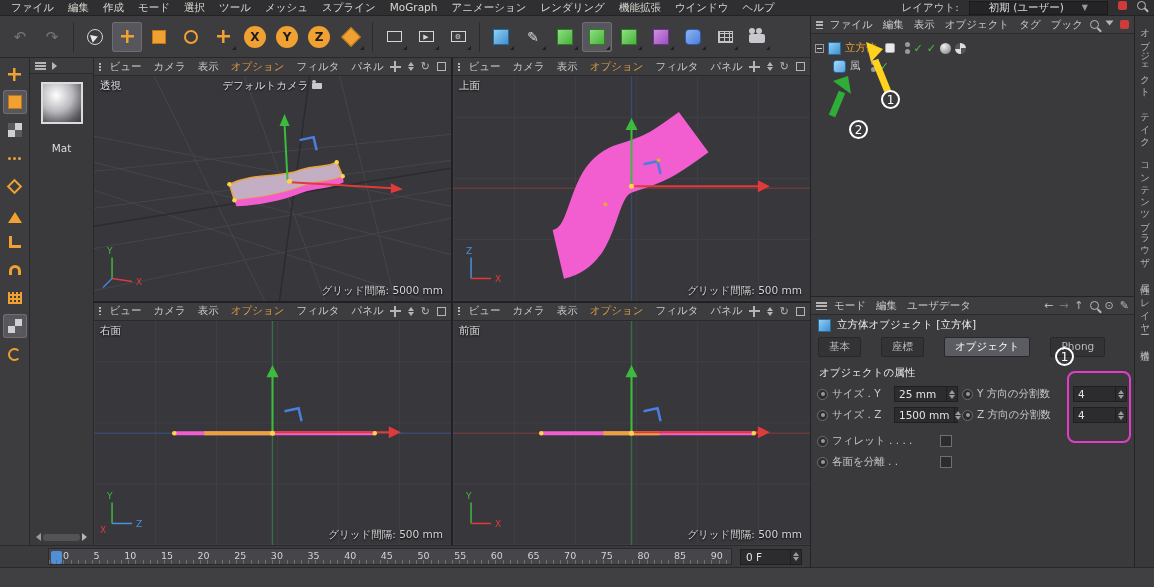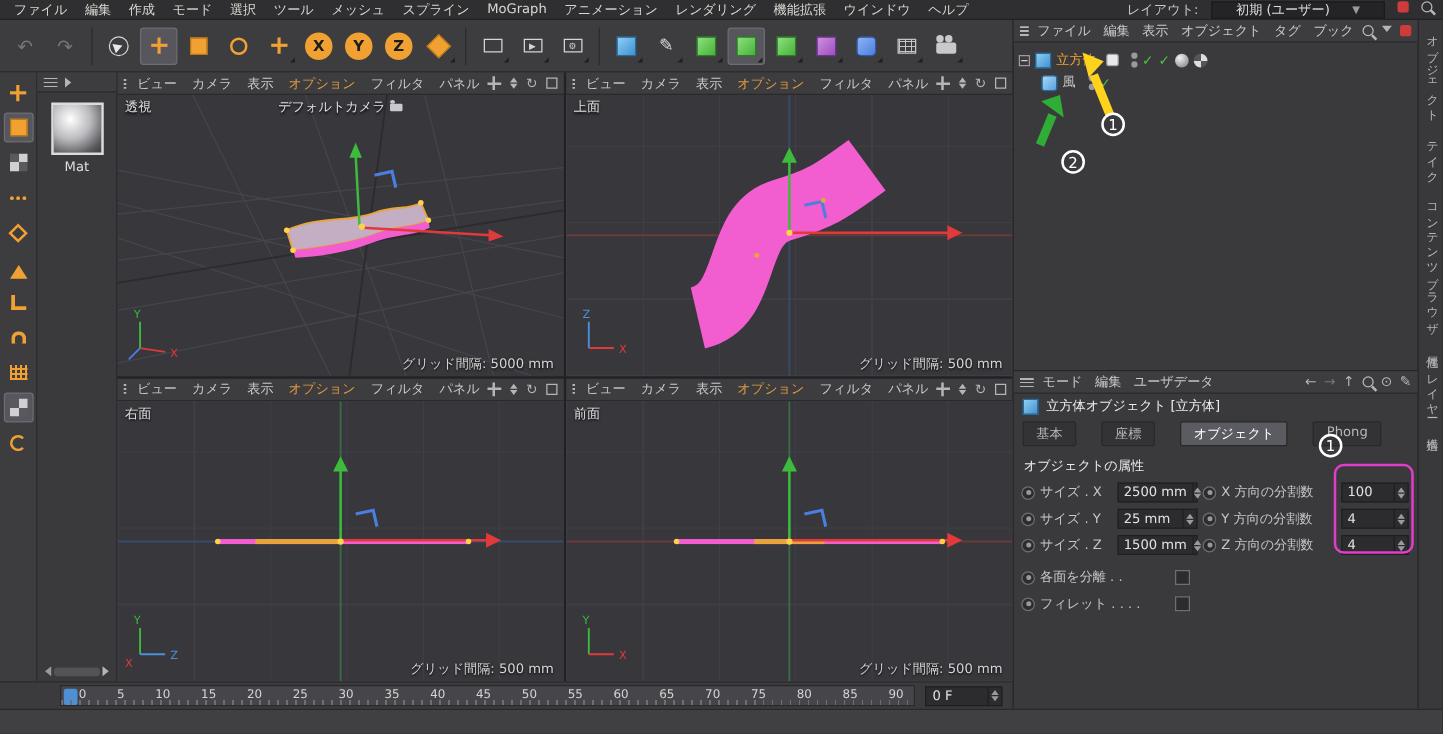--- a/index.html
+++ b/index.html
@@ -64,21 +64,21 @@
   .diam{width:11px;height:11px;border:2px solid #f0a132;transform:rotate(45deg)}
   .tri-o{width:0;height:0;border:7px solid transparent;border-bottom:11px solid #f0a132}
   .ell{width:12px;height:12px;border-left:3px solid #f0a132;border-bottom:3px solid #f0a132}
   .magnet{width:12px;height:10px;border:3px solid #f0a132;border-bottom:none;border-radius:7px 7px 0 0}
   .honey{width:14px;height:12px;background:repeating-linear-gradient(0deg,#f0a132 0 2px,transparent 2px 4px),repeating-linear-gradient(90deg,#f0a132 0 2px,transparent 2px 4px)}
   .rot-o{width:13px;height:13px;border:2.5px solid #f0a132;border-radius:50%;border-right-color:transparent}
 
   .mat-col{width:64px;background:#3a3a3d;border-right:1px solid #28282a;display:flex;flex-direction:column}
   .mat-menu{height:16px;display:flex;align-items:center;gap:6px;padding:0 5px;background:#3d3d40;border-bottom:1px solid #2a2a2c}
   .mat-thumb{width:42px;height:42px;margin:8px auto 0;border:2px solid #dcdcde;background:radial-gradient(circle at 35% 30%,#fff,#b9b9bd 45%,#5c5c60 80%,#3c3c3e)}
-  .mat-label{text-align:center;color:#ddd;margin-top:4px;font-size:10.5px}
+  .mat-label{text-align:center;color:#ddd;margin-top:18px;font-size:10.5px}
   .mat-scroll{margin-top:auto;height:12px;display:flex;align-items:center;gap:2px;padding:0 2px 4px}
   .mat-scroll .bar{flex:1;height:7px;background:#525257;border-radius:3px}
   .tri-l{width:0;height:0;border:4px solid transparent;border-right:5px solid #9a9a9e}
 
   
   .vp-grid{flex:1;display:grid;grid-template-columns:1fr 1fr;grid-template-rows:1fr 1fr;gap:2px;background:#212123;min-width:0}
   .vp{display:flex;flex-direction:column;background:#37373c;min-width:0;min-height:0}
   .vp-menu{height:18px;background:#3d3d40;border-bottom:1px solid #2a2a2c;display:flex;align-items:center;padding:0 5px;flex:none}
   .vp-menu .burger{margin-right:3px}
   .vp-menu-items{display:flex}
@@ -629,34 +629,20 @@
 
         <span>基本</span>
             <span>座標</span>
             <span>オブジェクト</span>
             <span>Phong</span>
           </div>
         <div class="am-section">オブジェクトの属性</div>
 
         <div class="am-rows">
 
-        <div class="am-row">
-            <span class="radio"></span>
-            <span class="am-label">サイズ . X</span>
-            <span class="field">
-                <span class="val">2500 mm</span>
-                <span class="spin"></span>
-              </span>
-            <span class="radio"></span>
-            <span class="am-label2">X 方向の分割数</span>
-            <span class="field f2">
-                <span class="val">100</span>
-                <span class="spin"></span>
-              </span>
-          </div>
             <div class="am-row">
             <span class="radio"></span>
             <span class="am-label">サイズ . Y</span>
             <span class="field">
                 <span class="val">25 mm</span>
                 <span class="spin"></span>
               </span>
             <span class="radio"></span>
             <span class="am-label2">Y 方向の分割数</span>
             <span class="field f2">
@@ -677,26 +663,26 @@
                 <span class="val">4</span>
                 <span class="spin"></span>
               </span>
           </div>
           </div>
 
         <div class="am-rows" style="margin-top:4px">
 
         <div class="am-row">
             <span class="radio"></span>
-            <span class="am-label" style="width:96px">各面を分離 . .</span>
+            <span class="am-label" style="width:96px">フィレット . . . .</span>
             <span class="checkbox"></span>
           </div>
             <div class="am-row">
             <span class="radio"></span>
-            <span class="am-label" style="width:96px">フィレット . . . .</span>
+            <span class="am-label" style="width:96px">各面を分離 . .</span>
             <span class="checkbox"></span>
           </div>
           </div>
 
 
         <div class="hl-box"></div>
         <span class="circ" style="left:244px;top:50px">1</span>
       </div>
     </div>
 

